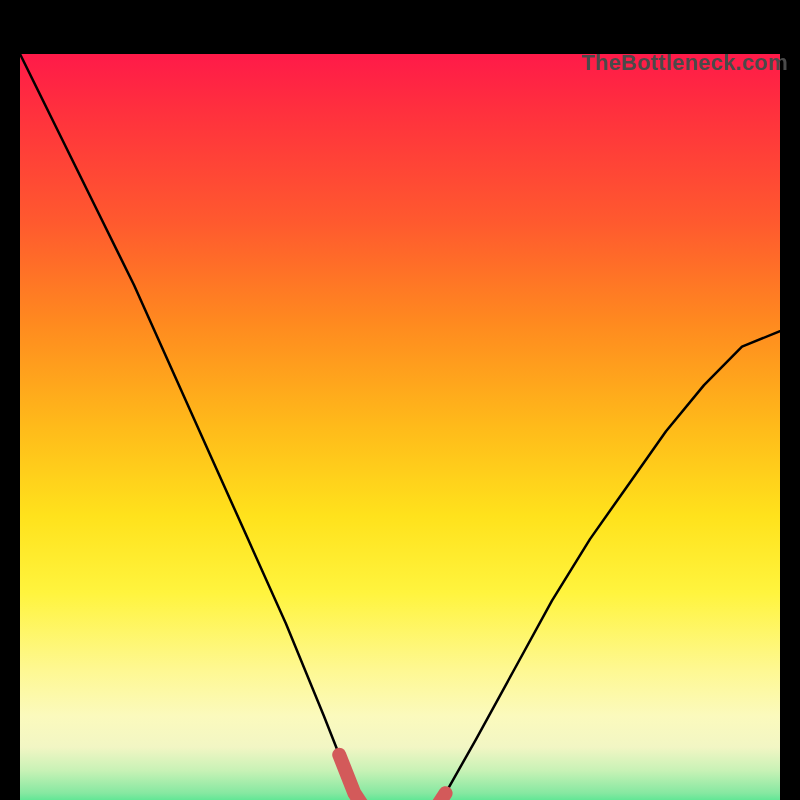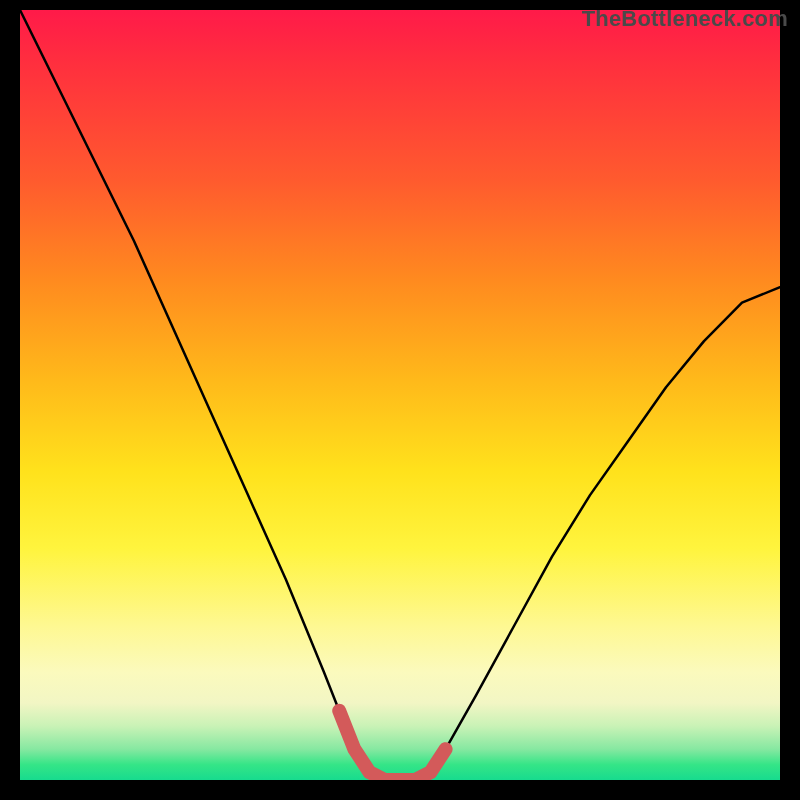--- a/index.html
+++ b/index.html
@@ -9,20 +9,21 @@
     height: 800px;
     overflow: hidden;
     background: #000;
     font-family: Arial, Helvetica, sans-serif;
   }
   .stage {
     position: relative;
     width: 800px;
     height: 752px;
     background: #000;
+    margin-top: 44px;
   }
   .plot {
     position: absolute;
     left: 20px;
     top: 10px;
     width: 760px;
     height: 770px;
     overflow: hidden;
   }
   .gradient {

